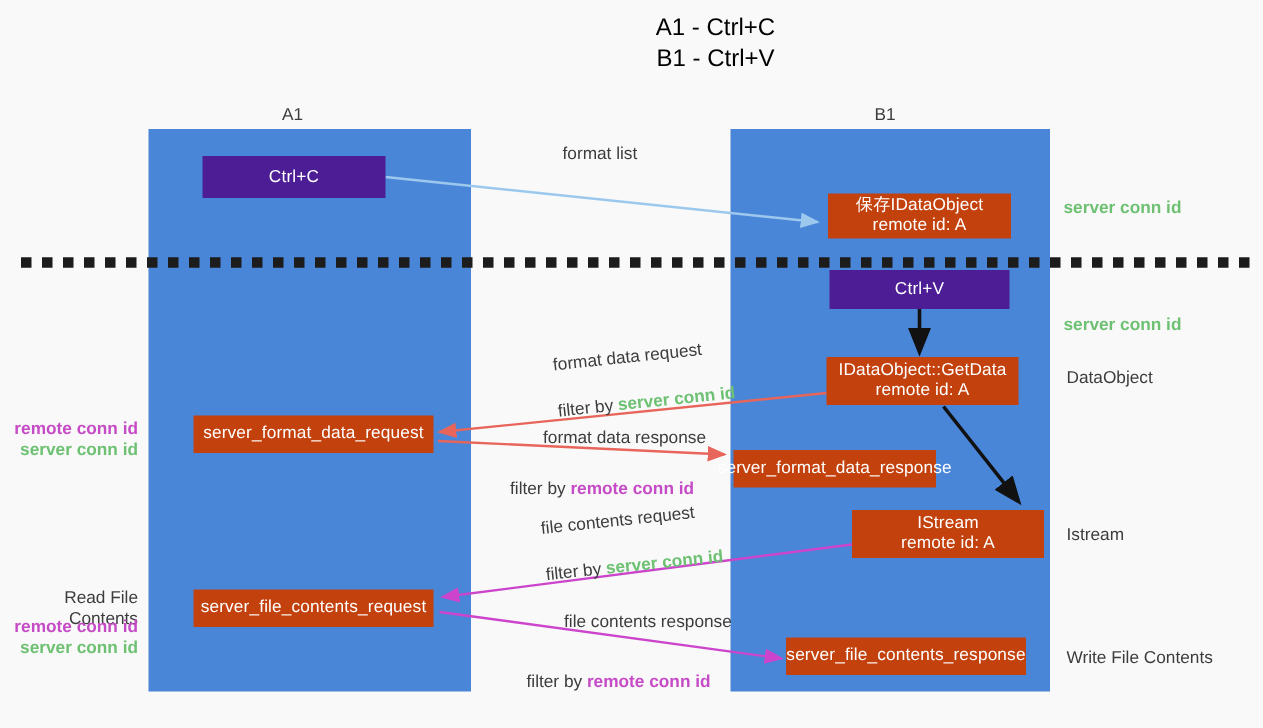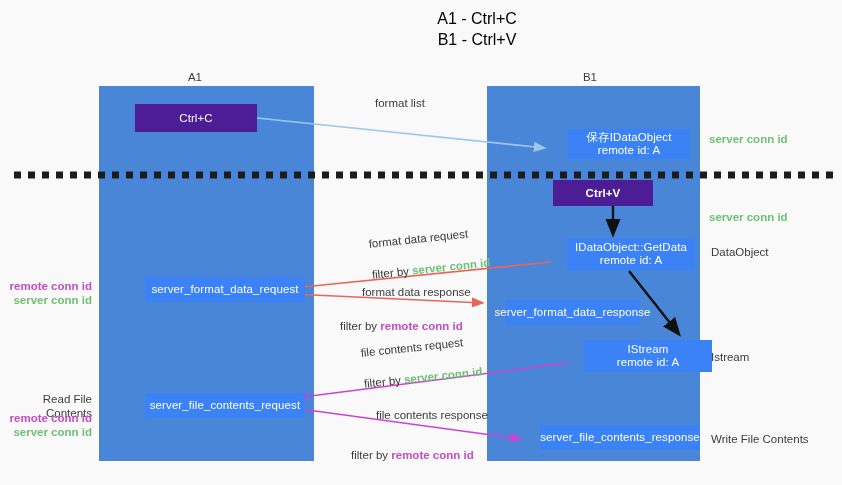--- a/index.html
+++ b/index.html
@@ -34,21 +34,21 @@
   
   .box{
     box-sizing:border-box;
     display:flex;align-items:center;justify-content:center;
     text-align:center;color:#ffffff;
     font-size:11.5px;line-height:13px;
     white-space:pre-line;
     letter-spacing:.1px;
   }
   .box.green{background:#4c1d95;}
-  .box.orange{background:#3b82f6;margin-left:16px;}
+  .box.orange{background:#c2410c;}
 
   
   .lbl{font-size:11.5px;line-height:14px;color:#3c3c3c;white-space:pre-line;}
   .lbl.bold{font-weight:bold;}
   .green-t{color:#6ec173;font-weight:bold;}
   .purple-t{color:#c64bc6;font-weight:bold;}
   .lbl.right{text-align:right;}
 
   
   .rot{transform-origin:0 0;}
@@ -106,21 +106,21 @@
     <line x1="568" y1="363" x2="295" y2="398" stroke="#cc44cc" stroke-width="1.6" marker-end="url(#ah-mag)"></line>
 
     <line x1="293" y1="408" x2="521" y2="439" stroke="#cc44cc" stroke-width="1.6" marker-end="url(#ah-mag)"></line>
   </svg>
 
   <div class="abs box green" style="left:135px;top:104px;width:122px;height:28px;">Ctrl+C</div>
 
   <div class="abs box orange" style="left:552px;top:129px;width:122px;height:30px;">保存IDataObject
 remote id: A</div>
 
-  <div class="abs box green" style="left:553px;top:180px;width:100px;height:26px;font-weight:bold;">Ctrl+V</div>
+  <div class="abs box green" style="left:553px;top:180px;width:120px;height:26px;">Ctrl+V</div>
 
   <div class="abs box orange" style="left:551px;top:238px;width:128px;height:32px;">IDataObject::GetData
 remote id: A</div>
 
   <div class="abs box orange" style="left:129px;top:277px;width:160px;height:25px;">server_format_data_request</div>
 
   <div class="abs box orange" style="left:489px;top:300px;width:135px;height:25px;">server_format_data_response</div>
 
   <div class="abs box orange" style="left:568px;top:340px;width:128px;height:32px;">IStream
 remote id: A</div>

